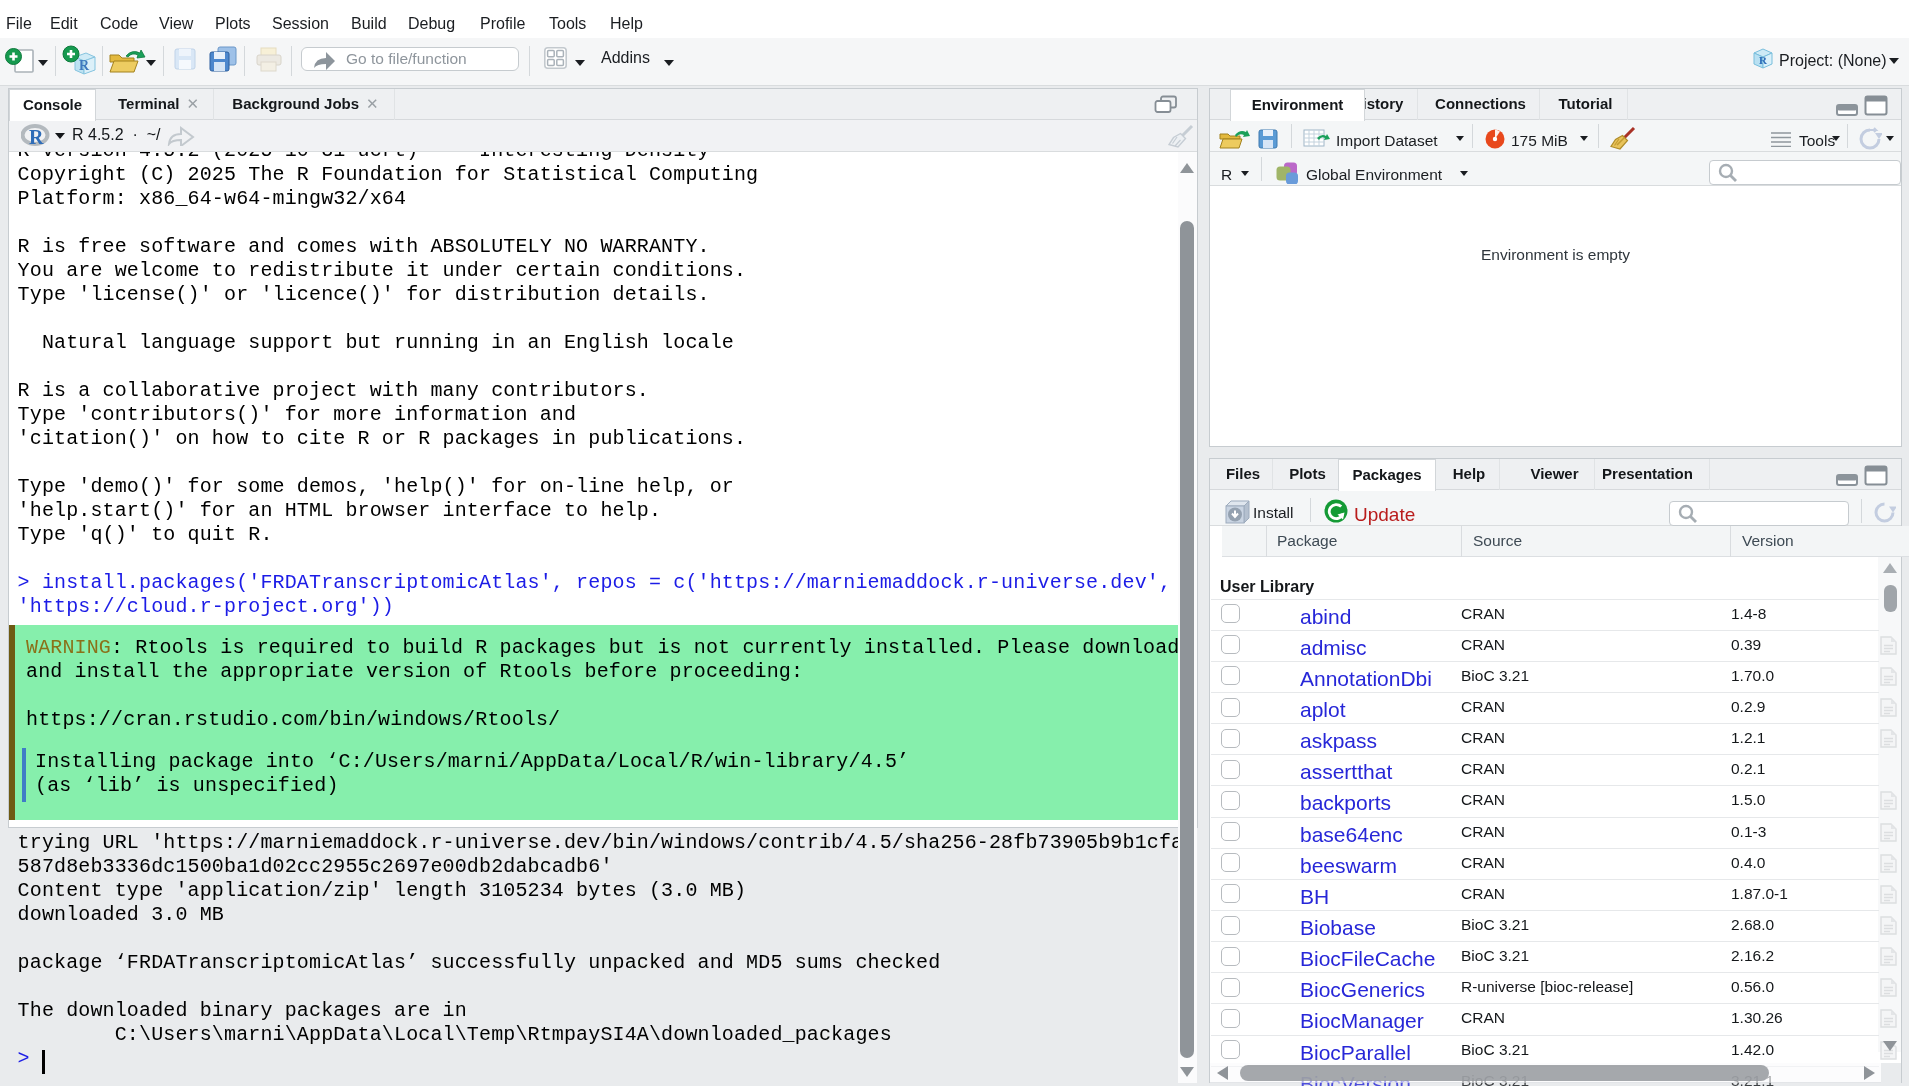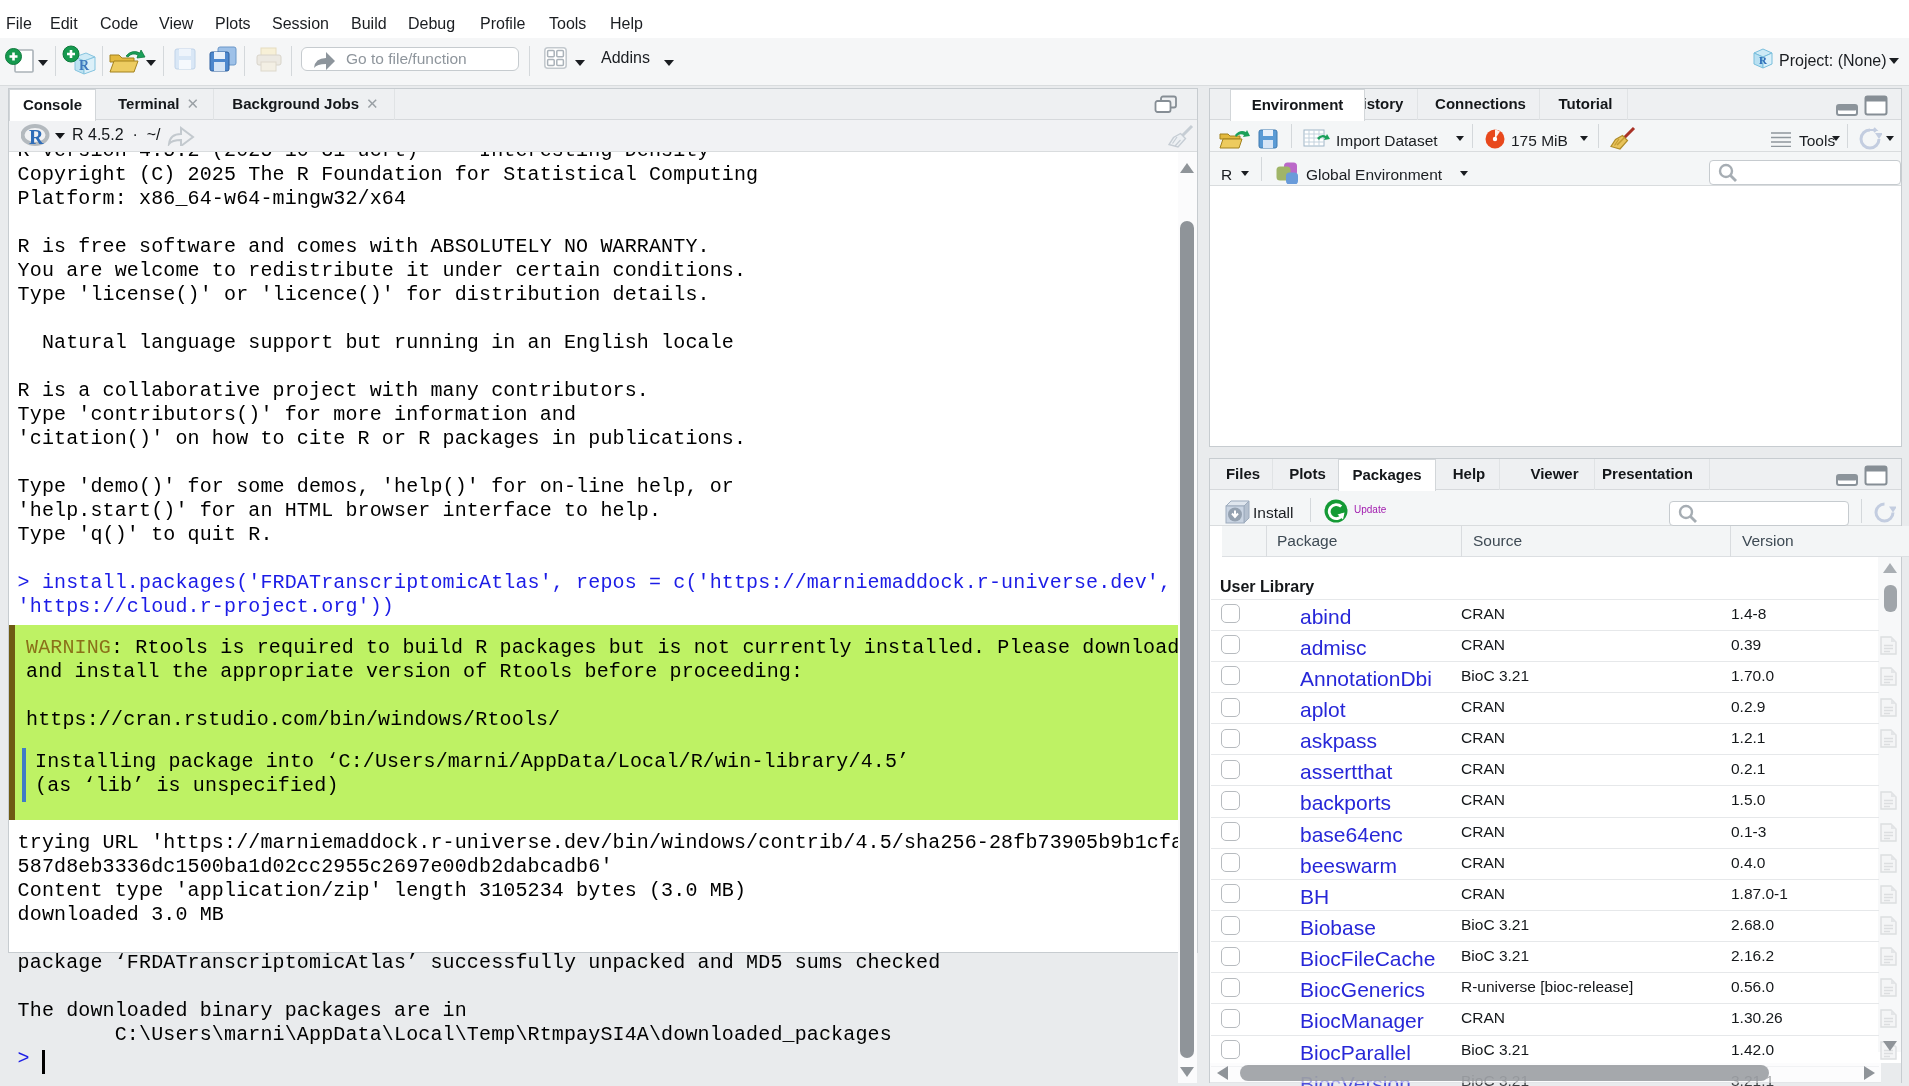--- a/index.html
+++ b/index.html
@@ -102,21 +102,21 @@
 <div class="dd" style="left:664px;top:22px"></div>
 <svg class="icon" style="left:1751px;top:8px" width="24" height="24">
 <polygon points="3,7 12,3 21,7 12,11" fill="#cdeaf6" stroke="#79bedc"></polygon>
 <polygon points="3,7 12,11 12,22 3,18" fill="#b8e0f2" stroke="#79bedc"></polygon>
 <polygon points="12,11 21,7 21,18 12,22" fill="#daf0fa" stroke="#79bedc"></polygon>
 <text x="8" y="18" font-family="Liberation Serif,serif" font-size="11" fill="#2b6cb8" font-weight="bold">R</text>
     </svg>
 <span style="position:absolute;left:1779px;top:14px;font-size:16px;color:#1a1d21">Project: (None)</span>
 <div class="dd" style="left:1889px;top:20px"></div>
 </div>
-<div class="panel" style="left:8px;top:88px;width:1190px;height:865px">
+<div class="panel" style="left:8px;top:88px;width:1190px;height:740px">
 <div class="tabs">
 <div class="tab active" style="left:0px;width:87px">Console</div>
 <div class="tab" style="left:95px;width:110px">Terminal<span class="x">✕</span></div>
 <div class="tab" style="left:208px;width:178px">Background Jobs<span class="x">✕</span></div>
 <svg class="icon" style="left:1145px;top:6px" width="24" height="20">
 <rect x="7" y="1.5" width="15" height="11" rx="2" fill="#eef0f2" stroke="#868e95" stroke-width="1.8"></rect>
 <rect x="1.5" y="6" width="15" height="11" rx="2" fill="#fff" stroke="#868e95" stroke-width="1.8"></rect>
       </svg>
 </div>
 <div class="subbar" style="left:0;top:31px;width:1188px;height:32px">
@@ -150,21 +150,21 @@
 R is a collaborative project with many contributors.
 Type 'contributors()' for more information and
 'citation()' on how to cite R or R packages in publications.
 
 Type 'demo()' for some demos, 'help()' for on-line help, or
 'help.start()' for an HTML browser interface to help.
 Type 'q()' to quit R.
 
 <span class="blue">&gt; install.packages('FRDATranscriptomicAtlas', repos = c('https://marniemaddock.r-universe.dev',
 'https://cloud.r-project.org'))</span></pre>
-<div class="abs" style="left:0px;top:473px;width:1170px;height:195px;background:#bef264;border-left:6px solid #6e5a13">
+<div class="abs" style="left:0px;top:473px;width:1170px;height:195px;background:#86efac;border-left:6px solid #6e5a13">
 <pre class="abs" style="left:11px;top:11.3px"><span style="color:#8a7119">WARNING</span>: Rtools is required to build R packages but is not currently installed. Please download
 and install the appropriate version of Rtools before proceeding:
 
 https://cran.rstudio.com/bin/windows/Rtools/</pre>
 <div class="abs" style="left:7px;top:123px;width:4px;height:54px;background:#3f7cc6"></div>
 <pre class="abs" style="left:20px;top:124.7px">Installing package into ‘C:/Users/marni/AppData/Local/R/win-library/4.5’
 (as ‘lib’ is unspecified)</pre>
 </div>
 <pre class="abs" style="left:8.6px;top:678.9px">trying URL 'https://marniemaddock.r-universe.dev/bin/windows/contrib/4.5/sha256-28fb73905b9b1cfa
 587d8eb3336dc1500ba1d02cc2955c2697e00db2dabcadb6'
@@ -257,20 +257,21 @@
       </svg>
 <span style="position:absolute;left:96px;top:14px;font-size:15.5px;color:#1a1d21">Global Environment</span>
 <div class="dd" style="left:250px;top:19px;border-top-width:5px;border-left-width:4.5px;border-right-width:4.5px"></div>
 <div class="srch" style="left:499px;top:8px;width:192px;height:25px">
 <svg width="20" height="20" style="position:absolute;left:8px;top:2px">
 <circle cx="8" cy="8" r="6" fill="none" stroke="#a6adb3" stroke-width="2.4"></circle>
 <line x1="12.5" y1="12.5" x2="18" y2="18" stroke="#a6adb3" stroke-width="2.8"></line>
         </svg>
       </div>
 </div>
+<span style="position:absolute;left:0;right:0;top:157px;text-align:center;font-size:15.5px;color:#2f363c">Environment is empty</span>
 </div>
 <div class="panel" style="left:1209px;top:458px;width:693px;height:625px">
 <div class="tabs">
 <div class="tab" style="left:4px;width:59px">Files</div>
 <div class="tab" style="left:66px;width:64px">Plots</div>
 <div class="tab active" style="left:128px;width:98px">Packages</div>
 <div class="tab" style="left:229px;width:61px">Help</div>
 <div class="tab" style="left:305px;width:80px">Viewer</div>
 <div class="tab" style="left:376px;width:124px">Presentation</div>
 <svg class="icon" style="left:626px;top:15px" width="22" height="12">
@@ -290,21 +291,21 @@
 <circle cx="12" cy="15.5" r="7" fill="#94a1b0"></circle>
 <path d="M12 11.5 v6 m-3 -3 l3 3.5 3 -3.5" stroke="#fff" stroke-width="2" fill="none"></path>
       </svg>
 <span style="position:absolute;left:43px;top:14px;font-size:15.5px;color:#1a1d21">Install</span>
 <div class="sep" style="left:100px;top:8px;height:24px"></div>
 <svg class="icon" style="left:114px;top:9px" width="24" height="24">
 <circle cx="12" cy="12" r="11.5" fill="#149a35"></circle>
 <path d="M17.2 7.6 a7 7 0 1 0 1.6 7.4" fill="none" stroke="#fff" stroke-width="2.8"></path>
 <polygon points="20.5,13.5 13.5,15.5 19,20.5" fill="#fff"></polygon>
       </svg>
-<span style="position:absolute;left:144px;top:14px;font-size:10px;color:#a21caf">Update</span>
+<span style="position:absolute;left:144px;top:14px;font-size:19px;color:#b91c1c">Update</span>
 <div class="srch" style="left:459px;top:11px;width:180px;height:25px">
 <svg width="20" height="20" style="position:absolute;left:8px;top:2px">
 <circle cx="8" cy="8" r="6" fill="none" stroke="#a6adb3" stroke-width="2.4"></circle>
 <line x1="12.5" y1="12.5" x2="18" y2="18" stroke="#a6adb3" stroke-width="2.8"></line>
         </svg>
       </div>
 <div class="sep" style="left:651px;top:9px;height:24px"></div>
 <svg class="icon" style="left:663px;top:11px" width="23" height="23">
 <path d="M11.5 3 a8.5 8.5 0 1 0 8.5 8.5" fill="none" stroke="#c3cde0" stroke-width="3"></path>
 <polygon points="20,11.5 16,5.5 24,5.5" fill="#c3cde0"></polygon>

